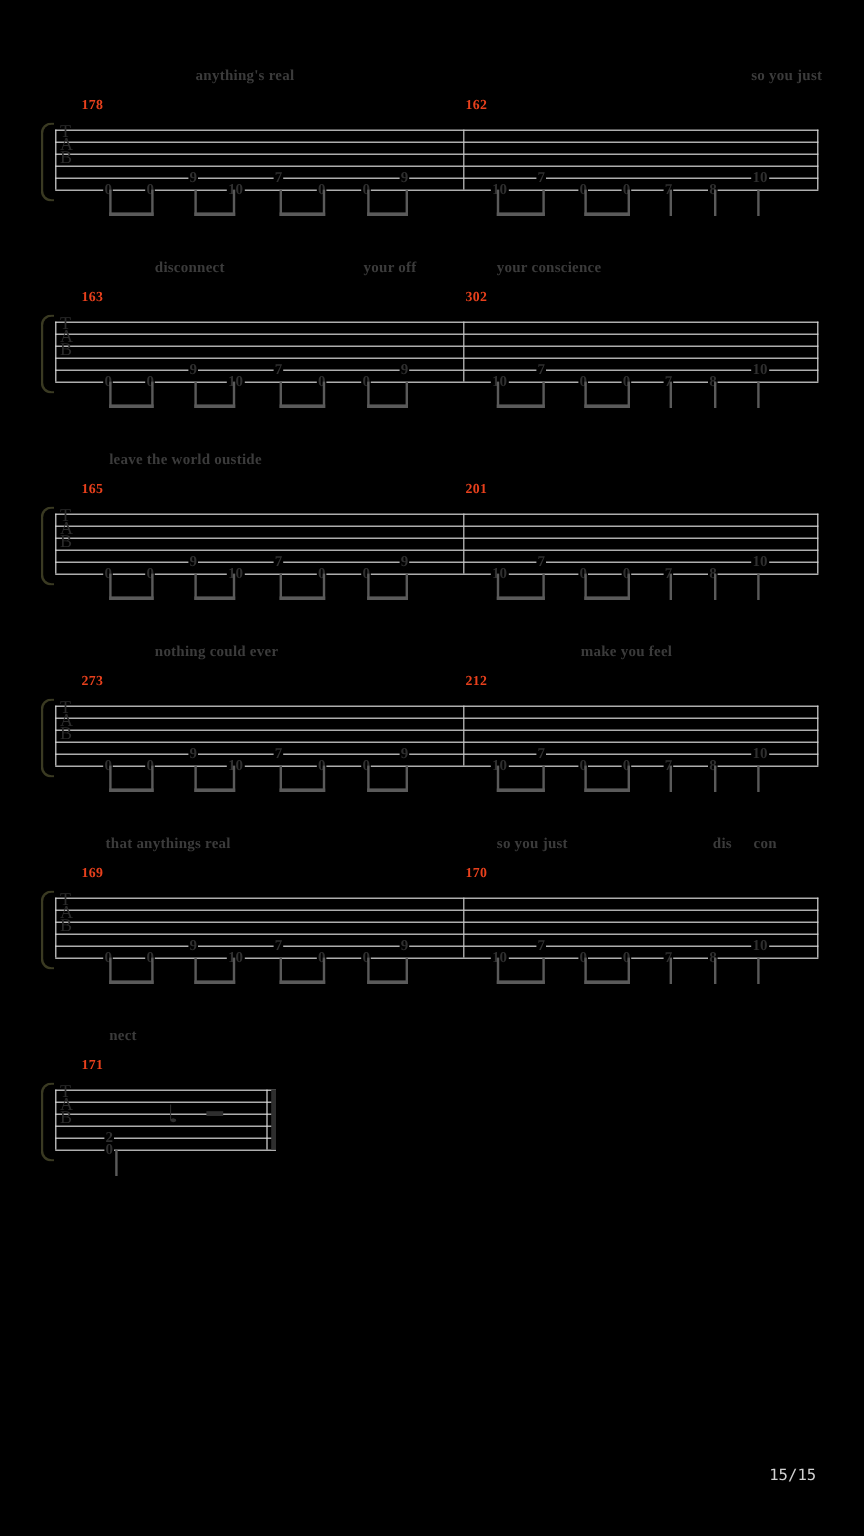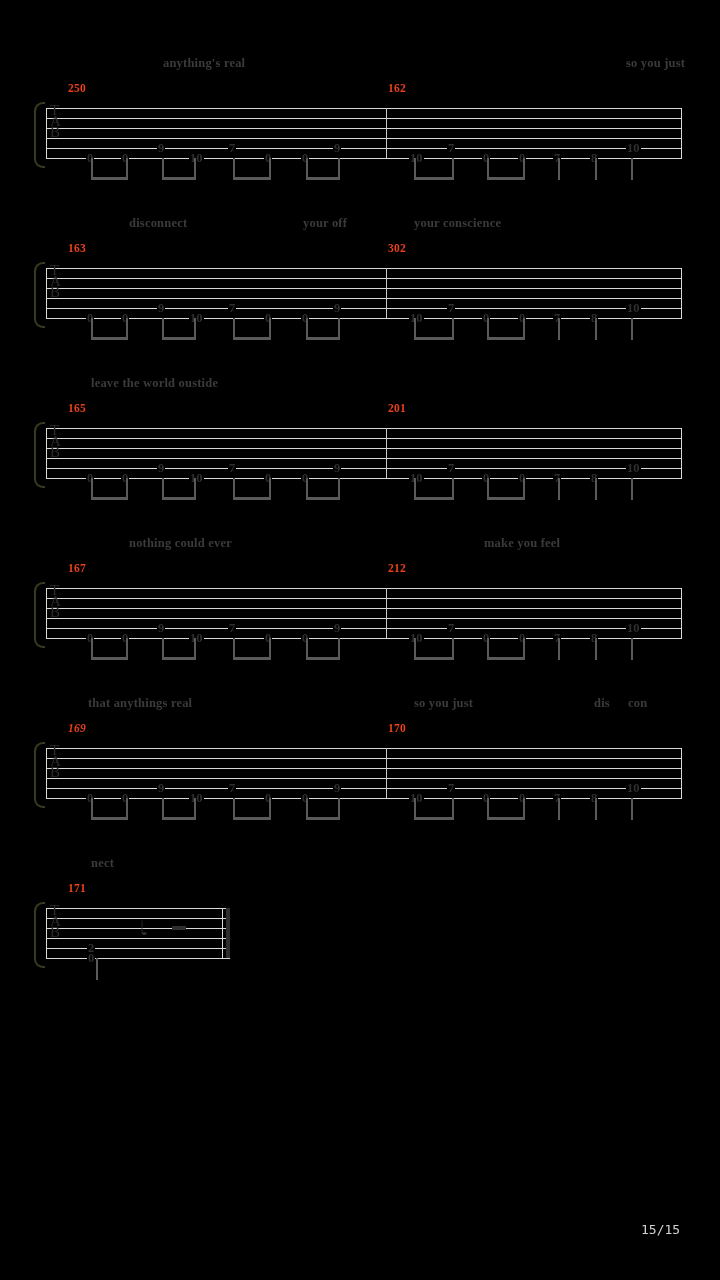--- a/index.html
+++ b/index.html
@@ -105,21 +105,21 @@
     white-space:nowrap;
   }
 </style>
 </head>
 <body>
 
 <div id="sheet">
     <div class="system" style="top: 56px;">
       <div class="lyric" style="left: 163px; top: 0px;">anything's real</div>
       <div class="lyric" style="left: 626px; top: 0px;">so you just</div>
-      <div class="measnum" style="left: 68px; top: 26px;">250</div>
+      <div class="measnum" style="left: 68px; top: 26px;">178</div>
       <div class="measnum" style="left: 388px; top: 26px;">162</div>
       <div class="staff" style="left: 0px; top: 52px; width: 720px; height: 50px;">
         <div class="sline" style="left: 46px; width: 636px; top: 0px;"></div>
         <div class="sline" style="left: 46px; width: 636px; top: 10px;"></div>
         <div class="sline" style="left: 46px; width: 636px; top: 20px;"></div>
         <div class="sline" style="left: 46px; width: 636px; top: 30px;"></div>
         <div class="sline" style="left: 46px; width: 636px; top: 40px;"></div>
         <div class="sline" style="left: 46px; width: 636px; top: 50px;"></div>
         <div class="bracket" style="left: 34px; top: -6px; height: 62px;"></div>
         <div class="barline" style="left: 46px; top: 0px; height: 50px;"></div>
@@ -282,21 +282,21 @@
       <div class="beam" style="left: 91px; width: 37px; top: 121px;"></div>
       <div class="beam" style="left: 162px; width: 34px; top: 121px;"></div>
       <div class="beam" style="left: 233px; width: 38px; top: 121px;"></div>
       <div class="beam" style="left: 306px; width: 34px; top: 121px;"></div>
       <div class="beam" style="left: 414px; width: 40px; top: 121px;"></div>
       <div class="beam" style="left: 487px; width: 38px; top: 121px;"></div>
     </div>
     <div class="system" style="top: 536px;">
       <div class="lyric" style="left: 129px; top: 0px;">nothing could ever</div>
       <div class="lyric" style="left: 484px; top: 0px;">make you feel</div>
-      <div class="measnum" style="left: 68px; top: 26px;">167</div>
+      <div class="measnum" style="left: 68px; top: 26px;">273</div>
       <div class="measnum" style="left: 388px; top: 26px;">212</div>
       <div class="staff" style="left: 0px; top: 52px; width: 720px; height: 50px;">
         <div class="sline" style="left: 46px; width: 636px; top: 0px;"></div>
         <div class="sline" style="left: 46px; width: 636px; top: 10px;"></div>
         <div class="sline" style="left: 46px; width: 636px; top: 20px;"></div>
         <div class="sline" style="left: 46px; width: 636px; top: 30px;"></div>
         <div class="sline" style="left: 46px; width: 636px; top: 40px;"></div>
         <div class="sline" style="left: 46px; width: 636px; top: 50px;"></div>
         <div class="bracket" style="left: 34px; top: -6px; height: 62px;"></div>
         <div class="barline" style="left: 46px; top: 0px; height: 50px;"></div>
@@ -343,21 +343,21 @@
       <div class="beam" style="left: 233px; width: 38px; top: 121px;"></div>
       <div class="beam" style="left: 306px; width: 34px; top: 121px;"></div>
       <div class="beam" style="left: 414px; width: 40px; top: 121px;"></div>
       <div class="beam" style="left: 487px; width: 38px; top: 121px;"></div>
     </div>
     <div class="system" style="top: 696px;">
       <div class="lyric" style="left: 88px; top: 0px;">that anythings real</div>
       <div class="lyric" style="left: 414px; top: 0px;">so you just</div>
       <div class="lyric" style="left: 594px; top: 0px;">dis</div>
       <div class="lyric" style="left: 628px; top: 0px;">con</div>
-      <div class="measnum" style="left: 68px; top: 26px; font-style: italic;">169</div>
+      <div class="measnum" style="left: 68px; top: 26px;">169</div>
       <div class="measnum" style="left: 388px; top: 26px;">170</div>
       <div class="staff" style="left: 0px; top: 52px; width: 720px; height: 50px;">
         <div class="sline" style="left: 46px; width: 636px; top: 0px;"></div>
         <div class="sline" style="left: 46px; width: 636px; top: 10px;"></div>
         <div class="sline" style="left: 46px; width: 636px; top: 20px;"></div>
         <div class="sline" style="left: 46px; width: 636px; top: 30px;"></div>
         <div class="sline" style="left: 46px; width: 636px; top: 40px;"></div>
         <div class="sline" style="left: 46px; width: 636px; top: 50px;"></div>
         <div class="bracket" style="left: 34px; top: -6px; height: 62px;"></div>
         <div class="barline" style="left: 46px; top: 0px; height: 50px;"></div>

